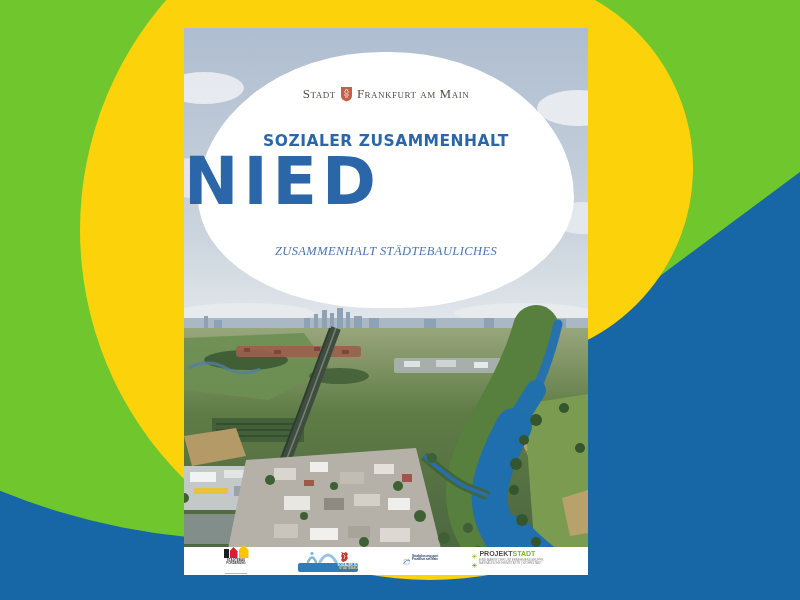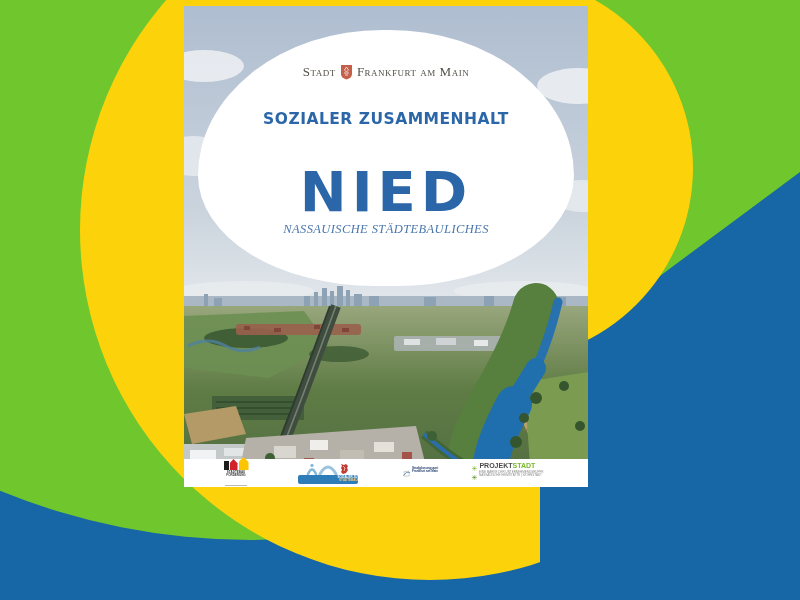--- a/index.html
+++ b/index.html
@@ -9,32 +9,32 @@
   
   .bg-base{left:0;top:0;width:800px;height:600px;background:#1766a5;}
   .bg-green-left{left:-410px;top:-780px;width:1320px;height:1320px;border-radius:50%;background:#6fc62d;}
   .bg-yellow-big{left:80px;top:-120px;width:700px;height:700px;border-radius:50%;background:#fcd30b;}
   .bg-green-right{left:540px;top:0;width:260px;height:365px;background:#6fc62d;}
   .bg-blue-wedge{left:540px;top:0;width:260px;height:600px;background:#1766a5;
     clip-path:polygon(0 365px,100% 172px,100% 100%,0 100%);}
   .bg-yellow-small{left:307px;top:-25px;width:386px;height:386px;border-radius:50%;background:#fcd30b;}
 
   
-  .doc{left:184px;top:6px;width:404px;height:481px;background:#bef264;overflow:hidden;}
+  .doc{left:184px;top:28px;width:404px;height:547px;background:#bef264;overflow:hidden;}
   .photo{left:0;top:0;width:404px;height:541px;}
 
   
   .blob{left:14px;top:24px;width:376px;height:256px;background:#ffffff;border-radius:50% 50% 48% 48% / 58% 58% 44% 44%;}
   .pub{left:0;top:58px;width:404px;text-align:center;color:#55504a;
        font-family:"Liberation Serif",serif;font-variant:small-caps;font-size:13px;letter-spacing:.5px;}
   .pub .crest{display:inline-block;vertical-align:-4px;margin:0 4px;}
   .kicker{left:0;top:104px;width:404px;text-align:center;color:#2b67a8;font-weight:700;
           font-size:15.5px;letter-spacing:.5px;font-family:"DejaVu Sans",sans-serif;}
-  .bigtitle{left:0;top:121px;width:404px;text-align:center;color:#2b67a8;font-weight:800;
-          font-size:56px;line-height:1.02;letter-spacing:5px;font-family:"DejaVu Sans",sans-serif;margin-top:36px;}
+  .bigtitle{left:0;top:121px;width:404px;text-align:left;color:#2b67a8;font-weight:800;
+          font-size:65px;line-height:1.02;letter-spacing:5px;font-family:"DejaVu Sans",sans-serif;}
   .subtitle{left:0;top:215px;width:404px;text-align:center;color:#4a77ad;
           font-family:"Liberation Serif",serif;font-style:italic;font-size:12.5px;line-height:1.3;letter-spacing:.4px;}
 
   
   .strip{left:0;bottom:0;width:404px;height:28px;background:#fff;}
   .strip .logo{position:absolute;top:0;height:28px;display:flex;flex-direction:column;justify-content:center;}
   .micro{transform-origin:left top;transform:scale(.5);width:200%;line-height:1.15;white-space:nowrap;}
   .hair{height:1px;background:#b9b9b9;margin-top:1px;}
 
   
@@ -218,21 +218,21 @@
     <div class="abs pub">
       <span>Stadt</span><span class="crest"><svg width="13" height="16" viewBox="0 0 13 16">
             <path d="M1,1 h11 v9 q0,4 -5.5,5.5 Q1,14 1,10 Z" fill="#c4604a"></path>
             <path d="M6.5,3 l2,3 -2,2 -2,-2 Z M4,9 h5 M5,11 h3" stroke="#f2d8d0" stroke-width="1" fill="none"></path>
           </svg></span><span>Frankfurt am Main</span>
     </div>
 
     <div class="abs kicker">SOZIALER ZUSAMMENHALT</div>
     <div class="abs bigtitle">NIED</div>
     <div class="abs subtitle">
-      <div>NASSAUISCHE STÄDTEBAULICHES</div>
+      <div>ZUSAMMENHALT STÄDTEBAULICHES</div>
     </div>
 
     <div class="abs strip">
 
       <div class="logo l1">
         <div class="shapes">
           <div class="blk"></div>
             <div class="red"></div>
             <div class="yel"></div>
         </div>

